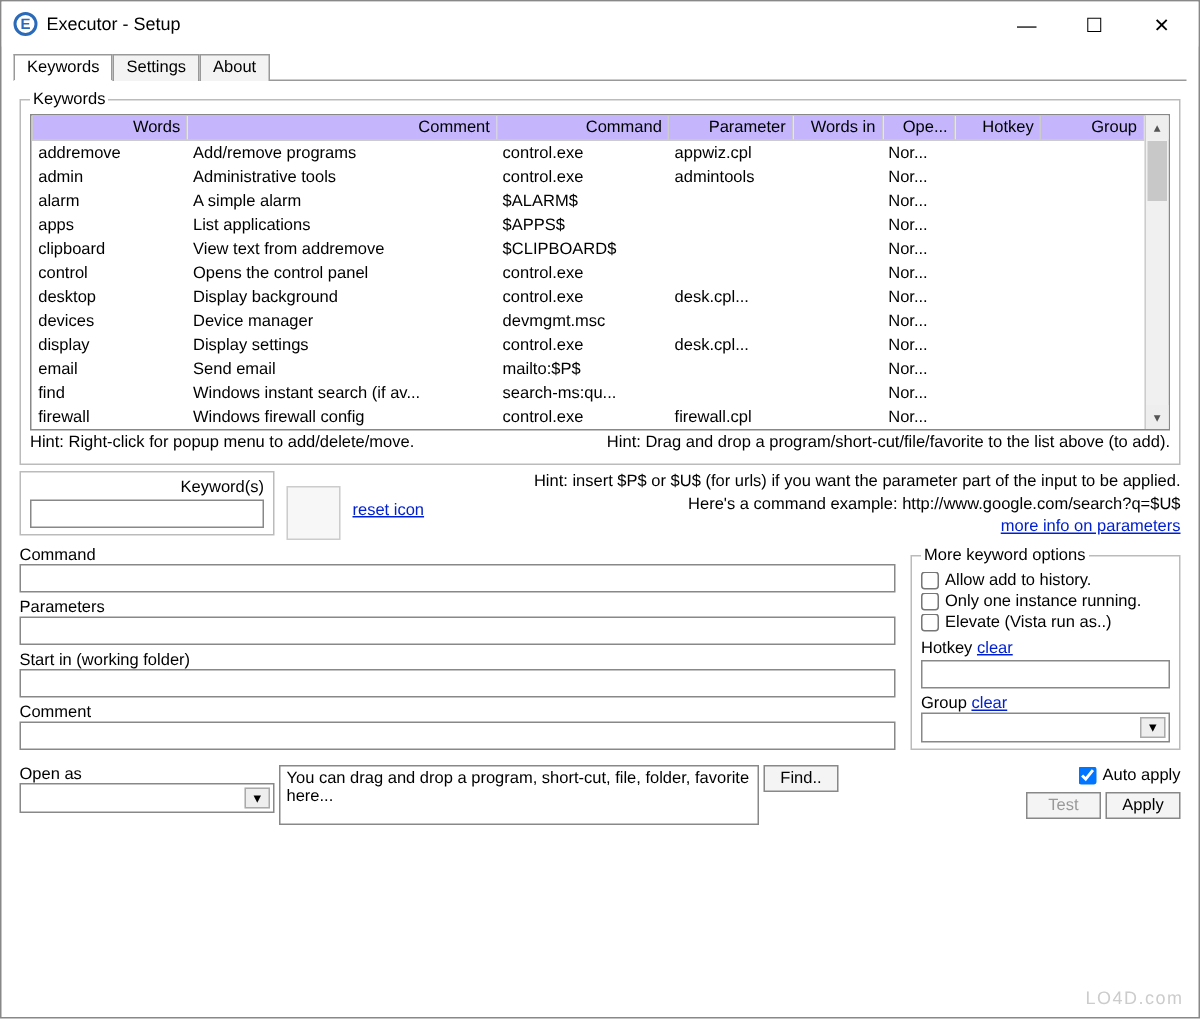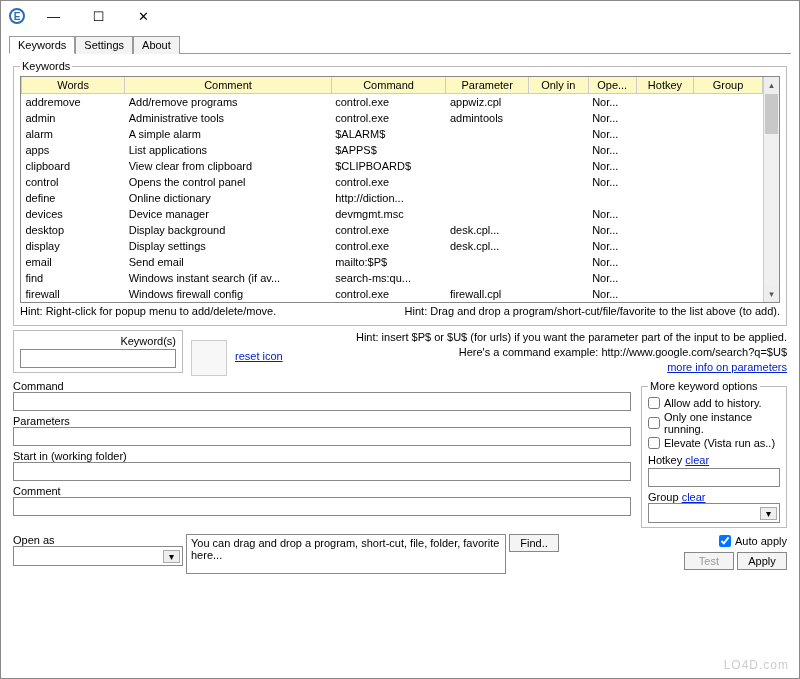--- a/index.html
+++ b/index.html
@@ -105,24 +105,24 @@
 }
 .scroll-btn.top { top: 0; }
 .scroll-btn.bot { bottom: 0; }
 
 table.grid {
   width: 100%;
   border-collapse: collapse;
   font-size: 11px;
 }
 table.grid th {
-  background: #fef9c3;
+  background: #c4b5fd;
   border: 1px solid #ccc;
   border-top: none;
-  text-align: center;
+  text-align: right;
   padding: 2px 4px;
   font-weight: normal;
   white-space: nowrap;
   overflow: hidden;
 }
 table.grid td {
   padding: 0 4px;
   white-space: nowrap;
   overflow: hidden;
   line-height: 16px;
@@ -239,20 +239,21 @@
   color: #ccc;
   pointer-events: none;
   letter-spacing: 1px;
 }
 </style>
 </head>
 <body>
 
 <div class="titlebar">
   <span class="icon">E</span>
+  <span class="title">Executor - Setup</span>
   <div class="winbtns">
     <div class="winbtn">—</div>
     <div class="winbtn">☐</div>
     <div class="winbtn">✕</div>
   </div>
 </div>
 
 <div class="tabbar">
   <div class="tab active">Keywords</div>
   <div class="tab">Settings</div>
@@ -266,21 +267,21 @@
 
   <div class="table-wrap">
     <div class="table-scroll">
       <table class="grid">
         <thead>
           <tr>
             <th class="col-w">Words</th>
             <th class="col-cm">Comment</th>
             <th class="col-cmd">Command</th>
             <th class="col-par">Parameter</th>
-            <th class="col-st">Only in</th>
+            <th class="col-st">Words in</th>
             <th class="col-op">Ope...</th>
             <th class="col-hk">Hotkey</th>
             <th class="col-gr">Group</th>
           </tr>
         </thead>
         <tbody id="tbody">
               <tr>
                 <td>addremove</td>
                 <td>Add/remove programs</td>
                 <td>control.exe</td>
@@ -315,63 +316,53 @@
                 <td>List applications</td>
                 <td>$APPS$</td>
                 <td></td>
                 <td></td>
                 <td>Nor...</td>
                 <td></td>
                 <td></td>
               </tr>
               <tr>
                 <td>clipboard</td>
-                <td>View clear from clipboard</td>
+                <td>View text from addremove</td>
                 <td>$CLIPBOARD$</td>
                 <td></td>
                 <td></td>
                 <td>Nor...</td>
                 <td></td>
                 <td></td>
               </tr>
               <tr>
                 <td>control</td>
                 <td>Opens the control panel</td>
                 <td>control.exe</td>
-                <td></td>
-                <td></td>
-                <td>Nor...</td>
-                <td></td>
-                <td></td>
-              </tr>
-              <tr>
-                <td>define</td>
-                <td>Online dictionary</td>
-                <td>http://diction...</td>
-                <td></td>
-                <td></td>
-                <td></td>
-                <td></td>
-                <td></td>
-              </tr>
-              <tr>
-                <td>devices</td>
-                <td>Device manager</td>
-                <td>devmgmt.msc</td>
                 <td></td>
                 <td></td>
                 <td>Nor...</td>
                 <td></td>
                 <td></td>
               </tr>
               <tr>
                 <td>desktop</td>
                 <td>Display background</td>
                 <td>control.exe</td>
                 <td>desk.cpl...</td>
+                <td></td>
+                <td>Nor...</td>
+                <td></td>
+                <td></td>
+              </tr>
+              <tr>
+                <td>devices</td>
+                <td>Device manager</td>
+                <td>devmgmt.msc</td>
+                <td></td>
                 <td></td>
                 <td>Nor...</td>
                 <td></td>
                 <td></td>
               </tr>
               <tr>
                 <td>display</td>
                 <td>Display settings</td>
                 <td>control.exe</td>
                 <td>desk.cpl...</td>
@@ -452,21 +443,21 @@
     </div>
     <div class="fld">
       <div class="fld-lbl">Start in (working folder)</div>
       <input class="fld-input" style="">
     </div>
     <div class="fld">
       <div class="fld-lbl">Comment</div>
       <input class="fld-input" style="">
     </div>
   </div>
-  <div style="width:146px;">
+  <div style="width:180px;">
     <fieldset class="more">
       <legend>More keyword options</legend>
       <label class="chk">
             <input type="checkbox" style="">
             <span>Allow add to history.</span>
           </label>
       <label class="chk">
             <input type="checkbox" style="">
             <span>Only one instance running.</span>
           </label>

